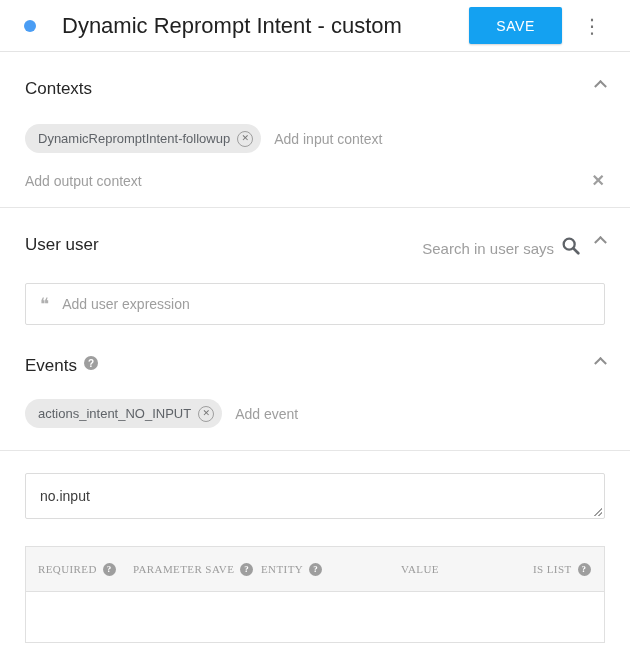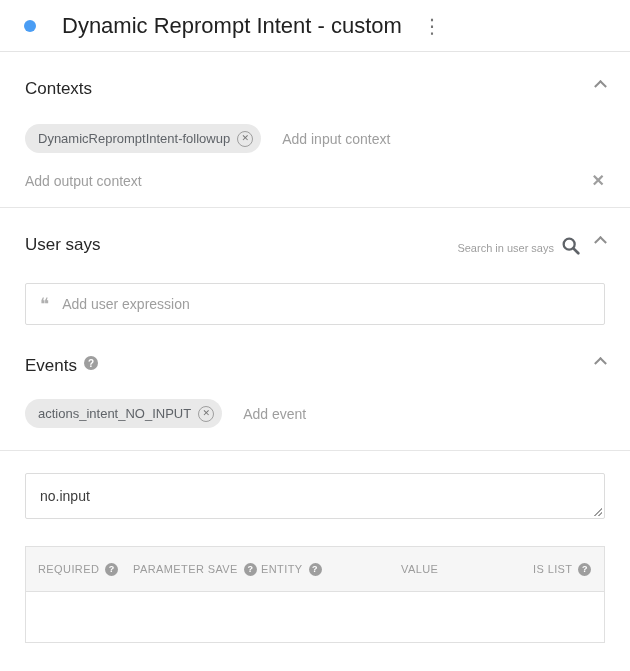--- a/index.html
+++ b/index.html
@@ -51,21 +51,21 @@
     width:14px; height:14px; border-radius:50%; flex:none;
     background:#9e9e9e; color:#fff; font-size:10px; font-weight:700;
     margin-left:7px;
   }
   input { font-family:Liberation Sans, sans-serif; outline:none; }
   .ghost-input { border:none; background:transparent; font-size:14px; color:#424242; }
   .ghost-input::placeholder { color:#9e9e9e; opacity:1; }
 
   
   .contexts-head { margin-top:27px; }
-  .chips-row { display:flex; align-items:center; margin-top:25px;gap:8px; }
+  .chips-row { display:flex; align-items:center; margin-top:25px; }
   .chip {
     display:inline-flex; align-items:center; height:29px; flex:none;
     background:#e9e9e9; border-radius:15px; padding:0 8px 0 13px;
     font-size:13px; color:#5f6368;
   }
   .chip-x {
     display:inline-flex; align-items:center; justify-content:center;
     width:16px; height:16px; border-radius:50%; margin-left:7px;
     border:1px solid #9e9e9e; color:#757575; font-size:9px; line-height:1;
     cursor:pointer; flex:none;
@@ -76,21 +76,21 @@
     margin:0 -25px; padding:20px 25px 18px 25px;
     border-bottom:1px solid #e6e6e6;
     gap:8px;
   }
   .output-row .ghost-input { flex:1; }
   .x-icon { color:#9e9e9e; font-size:16px; font-weight:700; cursor:pointer; line-height:1; }
 
   
   .usersays-head { margin-top:27px; }
   .search-wrap { display:flex; align-items:center; margin-left:auto; }
-  .search-input { width:146px; text-align:right; font-size:11px; }
+  .search-input { width:146px; text-align:right; font-size:15px; }
   .search-icon { margin-left:6px; cursor:pointer; display:block; }
   .usersays-head .chev { margin-left:14px; }
   .expr-box {
     margin-top:22px; height:42px; border:1px solid #dcdcdc; border-radius:2px;
     display:flex; align-items:center; padding:0 14px;
   }
   .quote-glyph { color:#b0b0b0; font-size:17px; margin-right:13px; line-height:1; }
   .expr-box .ghost-input { flex:1; font-size:14px; }
 
   
@@ -120,32 +120,34 @@
     grid-template-columns:95px 128px 140px 132px 1fr;
     align-items:center;
   }
   .pt-head {
     background:#f6f6f6; height:45px; border-bottom:1px solid #e0e0e0;
   }
   .pt-hcell {
     display:flex; align-items:center; padding:0 12px;
     font-size:11px; letter-spacing:.4px; color:#9c9c9c; font-weight:400;
     white-space:nowrap;
+    font-family:Liberation Serif, serif;
   }
   .pt-hcell .help { width:13px; height:13px; font-size:9px; margin-left:6px; }
   .pt-body { height:50px; background:#fff; }
 </style>
 </head>
 <body>
 
 <div class="page">
 
   <div class="header">
     <span class="dot"></span>
     <div class="title">Dynamic Reprompt Intent - custom</div>
+    <button class="save-btn">SAVE</button>
     <span class="kebab">⋮</span>
   </div>
 
   <div class="main">
 
     <div>
       <div class="sec-head contexts-head">
         <div class="sec-title">Contexts</div>
         <span class="chev"></span>
       </div>
@@ -159,21 +161,21 @@
         <input class="ghost-input" placeholder="Add input context" style="">
       </div>
       <div class="output-row">
         <input class="ghost-input" placeholder="Add output context" style="">
         <span class="x-icon">✕</span>
       </div>
     </div>
 
     <div>
       <div class="sec-head usersays-head">
-        <div class="sec-title">User says</div>
+        <div class="sec-title">User user</div>
         <div class="search-wrap">
           <input class="ghost-input search-input" placeholder="Search in user says" style="">
           <span class="search-icon">
             <svg width="22" height="22" viewBox="0 0 24 24">
               <circle cx="10" cy="10" r="6" fill="none" stroke="#5f6368" stroke-width="2.5"></circle>
               <line x1="14.6" y1="14.6" x2="20" y2="20" stroke="#5f6368" stroke-width="3" stroke-linecap="round"></line>
             </svg>
           </span>
         </div>
         <span class="chev" style="margin-left:14px;"></span>

